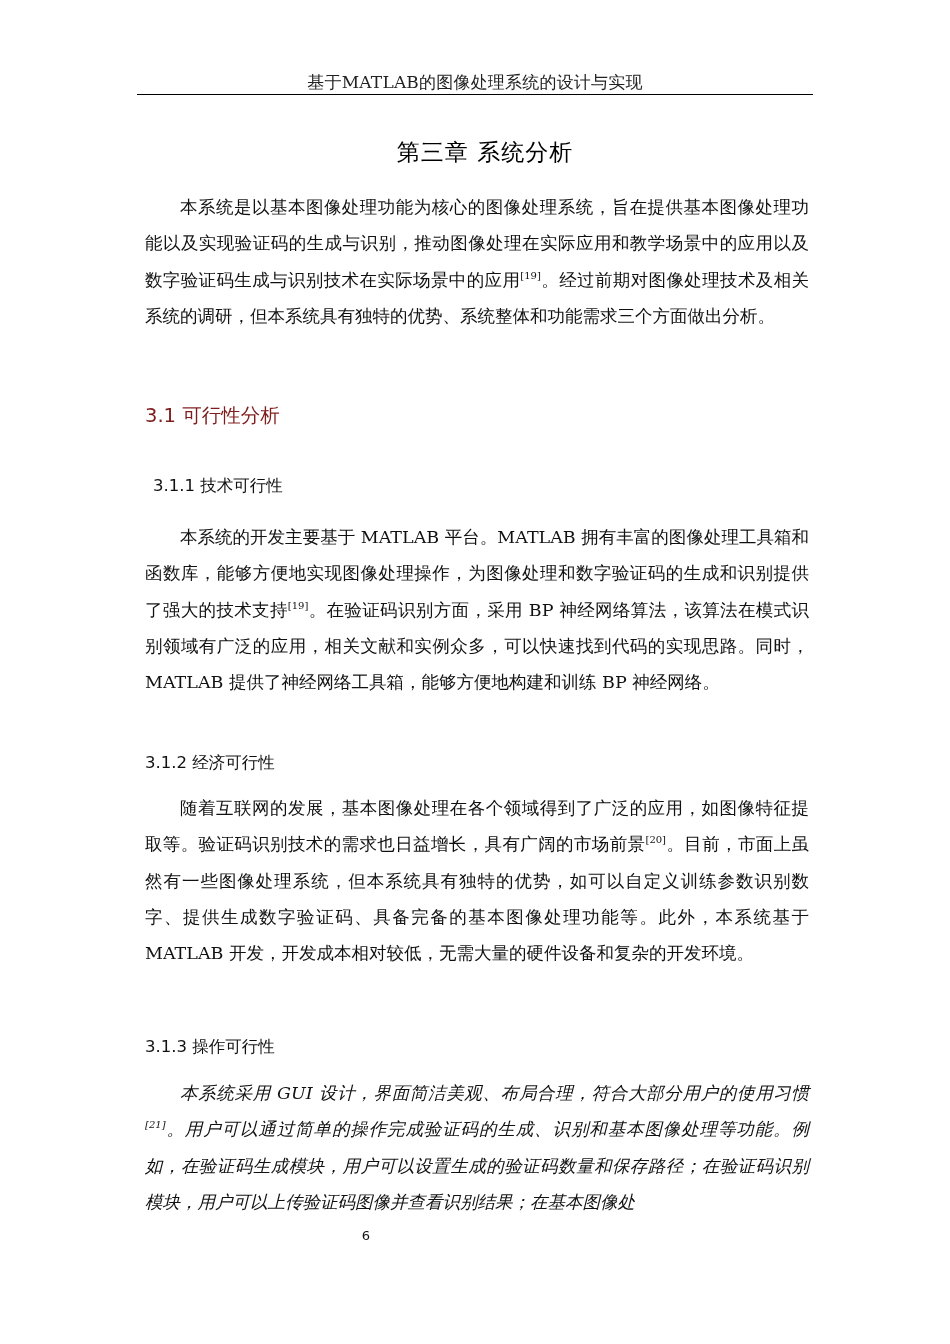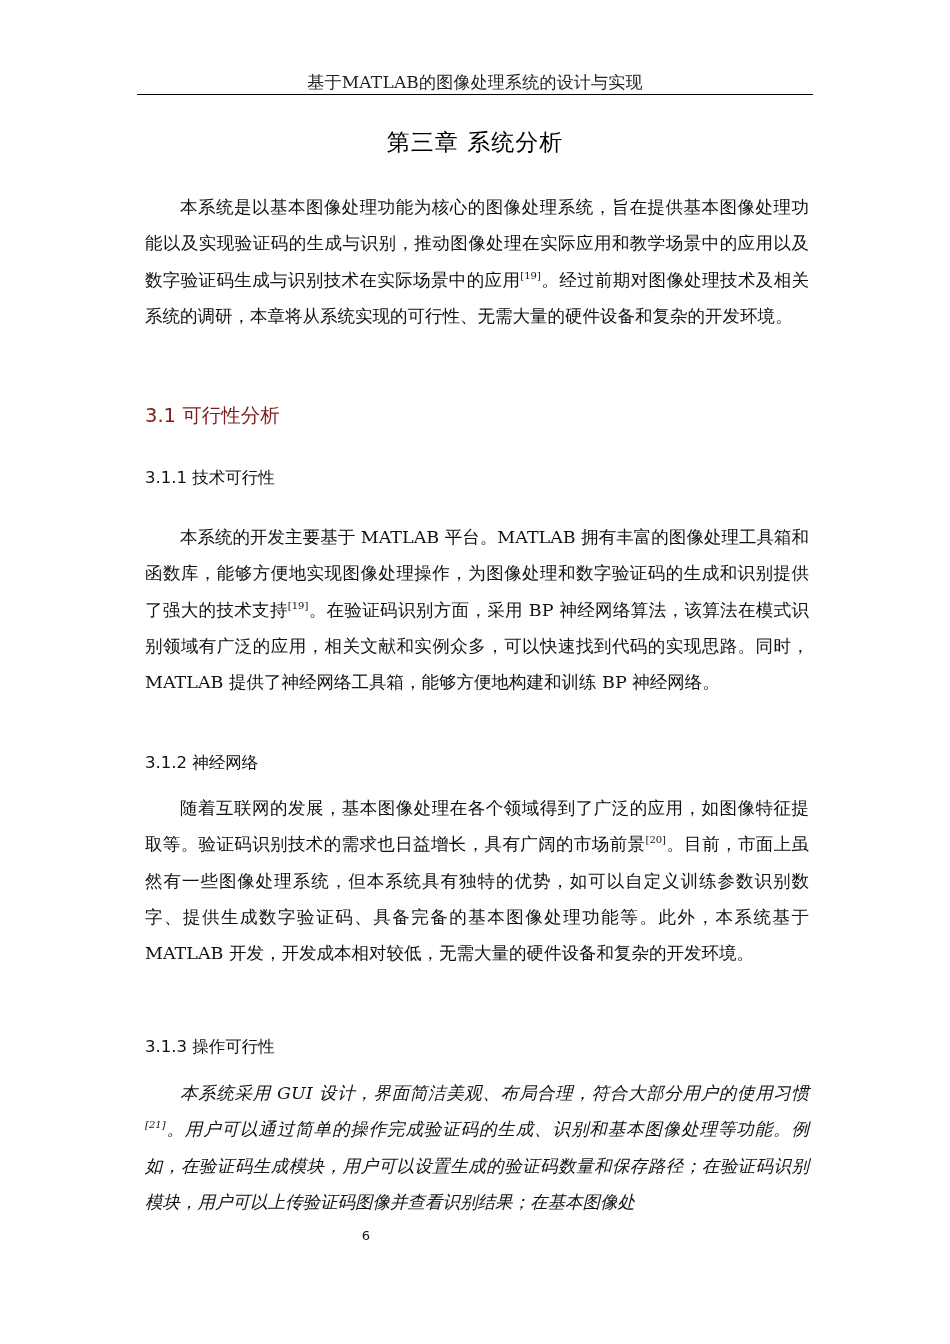--- a/index.html
+++ b/index.html
@@ -39,29 +39,29 @@
   }
 </style>
 </head>
 <body>
 
 <div class="page">
 
   <div class="running-header">基于MATLAB的图像处理系统的设计与实现</div>
   <div class="header-rule"></div>
 
-  <h1 class="chapter-title" style="margin:0;">第三章  系统分析</h1>
+  <h1 class="chapter-title" style="margin:10px;">第三章  系统分析</h1>
 
-  <p class="para" style="top:189px;"><span>本系统是以基本图像处理功能为核心的图像处理系统，旨在提供基本图像处理功能以及实现验证码的生成与识别，推动图像处理在实际应用和教学场景中的应用以及数字验证码生成与识别技术在实际场景中的应用</span><sup>[19]</sup><span>。经过前期对图像处理技术及相关系统的调研，本章将从系统实现的可行性、无需大量的硬件设备和复杂的开发环境。</span></p>
+  <p class="para" style="top:189px;"><span>本系统是以基本图像处理功能为核心的图像处理系统，旨在提供基本图像处理功能以及实现验证码的生成与识别，推动图像处理在实际应用和教学场景中的应用以及数字验证码生成与识别技术在实际场景中的应用</span><sup>[19]</sup><span>。经过前期对图像处理技术及相关系统的调研，但本系统具有独特的优势、系统整体和功能需求三个方面做出分析。</span></p>
 
   <h2 class="h2" style="top:402px;margin:0;font-weight:normal;">3.1 可行性分析</h2>
 
-  <h3 class="h3" style="top:466px;margin:0;font-weight:normal;">3.1.1  技术可行性</h3>
+  <h3 class="h3" style="top:466px;margin:8px;font-weight:normal;">3.1.1  技术可行性</h3>
   <p class="para" style="top:519px;"><span>本系统的开发主要基于 MATLAB 平台。MATLAB 拥有丰富的图像处理工具箱和函数库，能够方便地实现图像处理操作，为图像处理和数字验证码的生成和识别提供了强大的技术支持</span><sup>[19]</sup><span>。在验证码识别方面，采用 BP 神经网络算法，该算法在模式识别领域有广泛的应用，相关文献和实例众多，可以快速找到代码的实现思路。同时，MATLAB 提供了神经网络工具箱，能够方便地构建和训练 BP 神经网络。</span></p>
 
-  <h3 class="h3" style="top:751px;margin:0;font-weight:normal;">3.1.2 神经网络</h3>
+  <h3 class="h3" style="top:751px;margin:0;font-weight:normal;">3.1.2 经济可行性</h3>
   <p class="para" style="top:790px;"><span>随着互联网的发展，基本图像处理在各个领域得到了广泛的应用，如图像特征提取等。验证码识别技术的需求也日益增长，具有广阔的市场前景</span><sup>[20]</sup><span>。目前，市面上虽然有一些图像处理系统，但本系统具有独特的优势，如可以自定义训练参数识别数字、提供生成数字验证码、具备完备的基本图像处理功能等。此外，本系统基于 MATLAB 开发，开发成本相对较低，无需大量的硬件设备和复杂的开发环境。</span></p>
 
   <h3 class="h3" style="top:1035px;margin:0;font-weight:normal;">3.1.3 操作可行性</h3>
   <p class="para" style="top:1075px;font-style:italic;"><span>本系统采用 GUI 设计，界面简洁美观、布局合理，符合大部分用户的使用习惯</span><sup>[21]</sup><span>。用户可以通过简单的操作完成验证码的生成、识别和基本图像处理等功能。例如，在验证码生成模块，用户可以设置生成的验证码数量和保存路径；在验证码识别模块，用户可以上传验证码图像并查看识别结果；在基本图像处</span></p>
 
   <div class="page-number">6</div>
 </div>
 
 </body></html>

